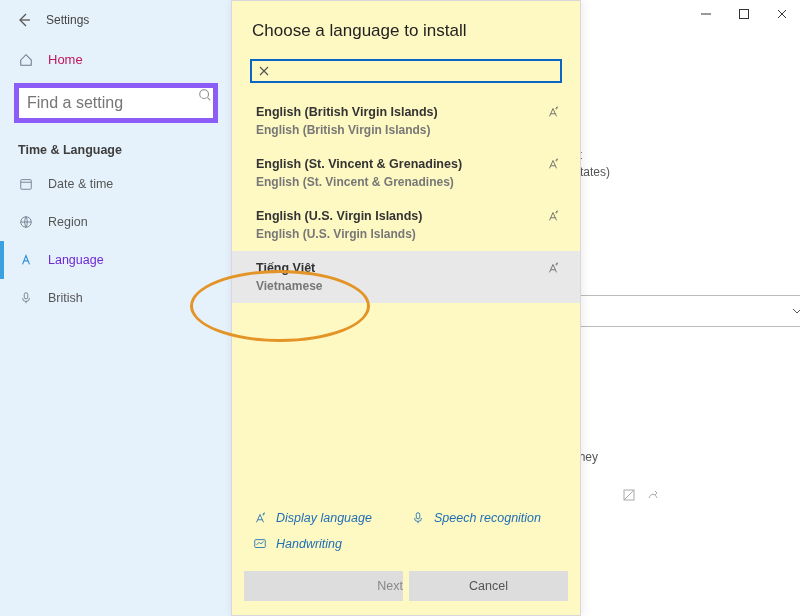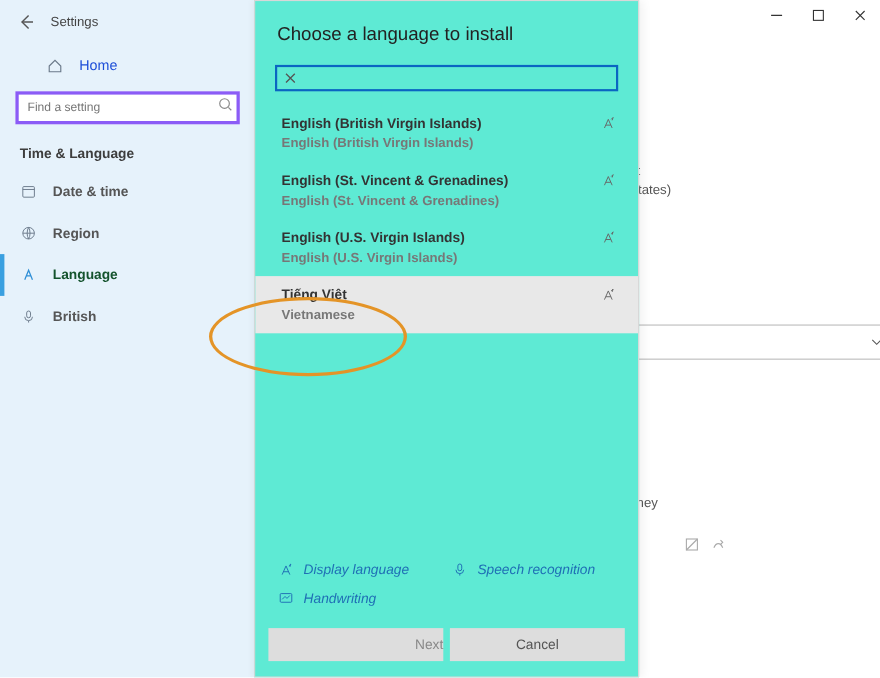--- a/index.html
+++ b/index.html
@@ -4,49 +4,49 @@
 <style>
   * { box-sizing: border-box; margin: 0; padding: 0; font-family: "Segoe UI", sans-serif; }
   html, body { width: 800px; height: 616px; overflow: hidden; background: #fff; }
   .app { display: flex; width: 100%; height: 100%; position: relative; }
 
   
   .sidebar { width: 232px; height: 100%; background: #e6f2fb; padding: 10px 0 0 0; display: flex; flex-direction: column; }
   .topbar { display: flex; align-items: center; gap: 12px; padding: 0 14px 12px 14px; }
   .back { width: 20px; height: 20px; display:flex; align-items:center; justify-content:center; color:#444; cursor:pointer; }
   .title { font-size: 12px; color:#444; }
-  .home { display:flex; align-items:center; gap:14px; padding: 10px 18px; color:#1d4ed8; font-size:13px; cursor:pointer;margin-left:24px; }
+  .home { display:flex; align-items:center; gap:14px; padding: 10px 18px; color:#be185d; font-size:13px; cursor:pointer; }
   .home .ico { width:16px; display:flex; justify-content:center; color:#666; }
   .search { margin: 6px 14px 12px 14px; position:relative; }
-  .search input { width:100%; padding:6px 26px 6px 8px; font-size:11px; border:3px solid #8b5cf6; background:#fff; color:#888; }
+  .search input { width:100%; padding:6px 26px 6px 8px; font-size:16px; border:5px solid #8b5cf6; background:#fff; color:#888; }
   .search .mag { position:absolute; right:6px; top:5px; color:#888; }
   .category { font-size:12.5px; font-weight:700; color:#3d3d3d; padding: 8px 18px 8px 18px; }
-  .nav { list-style:none;font-weight:bold; }
+  .nav { list-style:none; }
   .nav li { display:flex; align-items:center; gap:14px; padding:12px 18px; font-size:12.5px; color:#555; cursor:pointer; position:relative; }
   .nav li .ico { width:16px; display:flex; justify-content:center; color:#6b7a8a; }
   .nav li.active { background: rgba(255,255,255,0.0); color:#4a6; }
   .nav li.active::before { content:""; position:absolute; left:0; top:0; bottom:0; width:4px; background:#3aa0e0; }
-  .nav li.active, .nav li.active .ico { color:#14532d; }
+  .nav li.active, .nav li.active .ico { color:#6d28d9; }
 
   
   .winc { position:absolute; top:4px; right:8px; display:flex; gap:18px; color:#555; }
   .winc .btn { width:20px; height:20px; display:flex; align-items:center; justify-content:center; cursor:pointer; }
 
   
   .main { flex:1; position:relative; padding:20px 40px; color:#555; font-size:12px; }
   .bgtext { position:absolute; left:330px; }
   .bgtext .l1 { top:128px; position:absolute; width:200px; }
   .bgtext .l2 { top:145px; position:absolute; width:200px; }
   .bgtext .l3 { top:330px; position:absolute; width:200px; }
   .bgtext .l4 { top:430px; position:absolute; width:200px; }
   .sel { position:absolute; left:320px; top:295px; width:260px; height:32px; border:1px solid #bbb; display:flex; align-items:center; justify-content:flex-end; padding:0 8px; color:#555; }
   .tinyico { position:absolute; left:390px; top:488px; display:flex; gap:10px; color:#888; }
 
   
-  .dialog { position:absolute; left:231px; top:0; width:350px; height:616px; background:#5eead4; border:1px solid #d8d8d8; box-shadow: 4px 0 8px rgba(0,0,0,.05), -2px 0 6px rgba(0,0,0,.04); display:flex; flex-direction:column; }
+  .dialog { position:absolute; left:231px; top:0; width:350px; height:616px; background:#fef9c3; border:1px solid #d8d8d8; box-shadow: 4px 0 8px rgba(0,0,0,.05), -2px 0 6px rgba(0,0,0,.04); display:flex; flex-direction:column; }
   .dhdr { padding:20px 20px 12px 20px; }
   .dhdr h2 { font-size:17px; font-weight:400; color:#222; }
   .dsearch { margin:6px 18px 12px 18px; border:2px solid #0a66c2; display:flex; align-items:center; padding:4px 6px; }
   .dsearch input { border:none; outline:none; flex:1; font-size:13px; color:#333; background:transparent; }
   .dsearch .clr { color:#666; cursor:pointer; }
   .list { flex:1; overflow:hidden; }
   .item { padding:10px 20px 10px 24px; display:grid; grid-template-columns: 1fr 30px; align-items:start; cursor:pointer;font-weight:bold; }
   .item .lname { font-size:12.5px; color:#333; }
   .item .lsub  { font-size:12px; color:#777; margin-top:4px; }
   .item .licon { color:#666; justify-self:end; }

